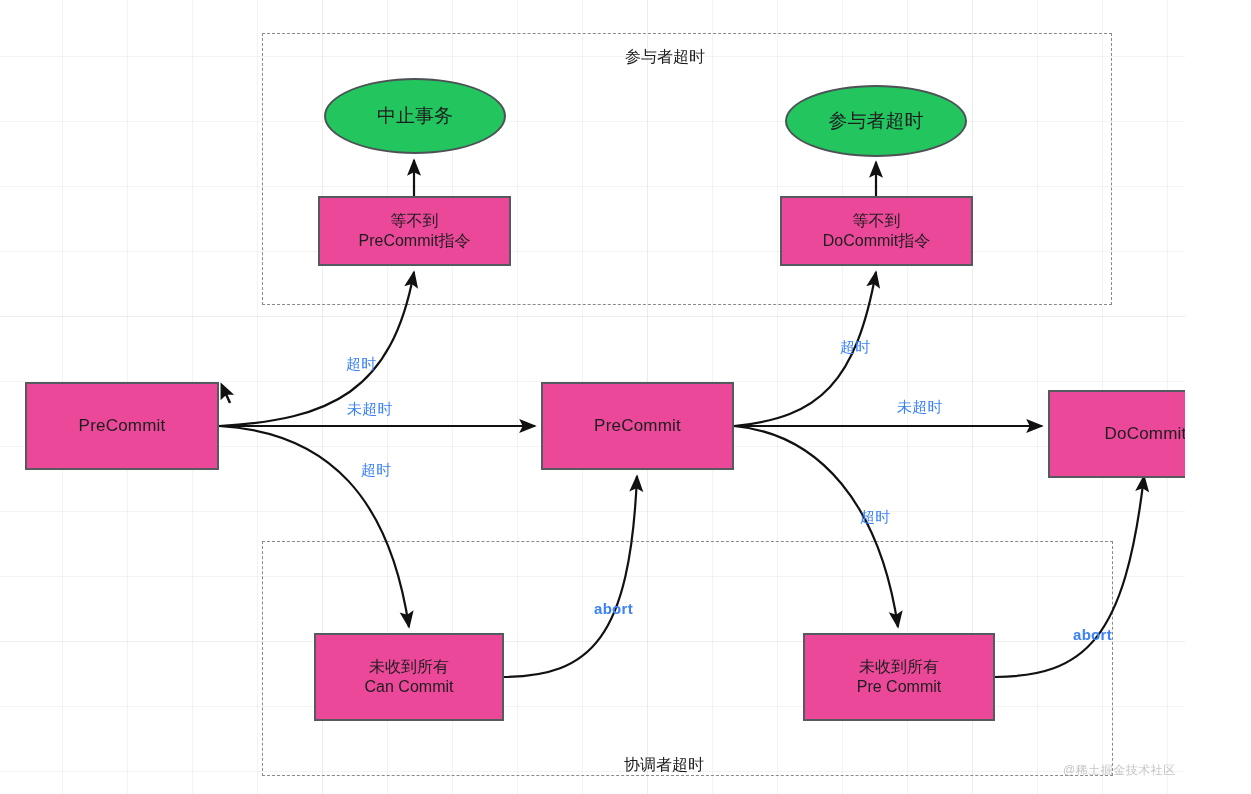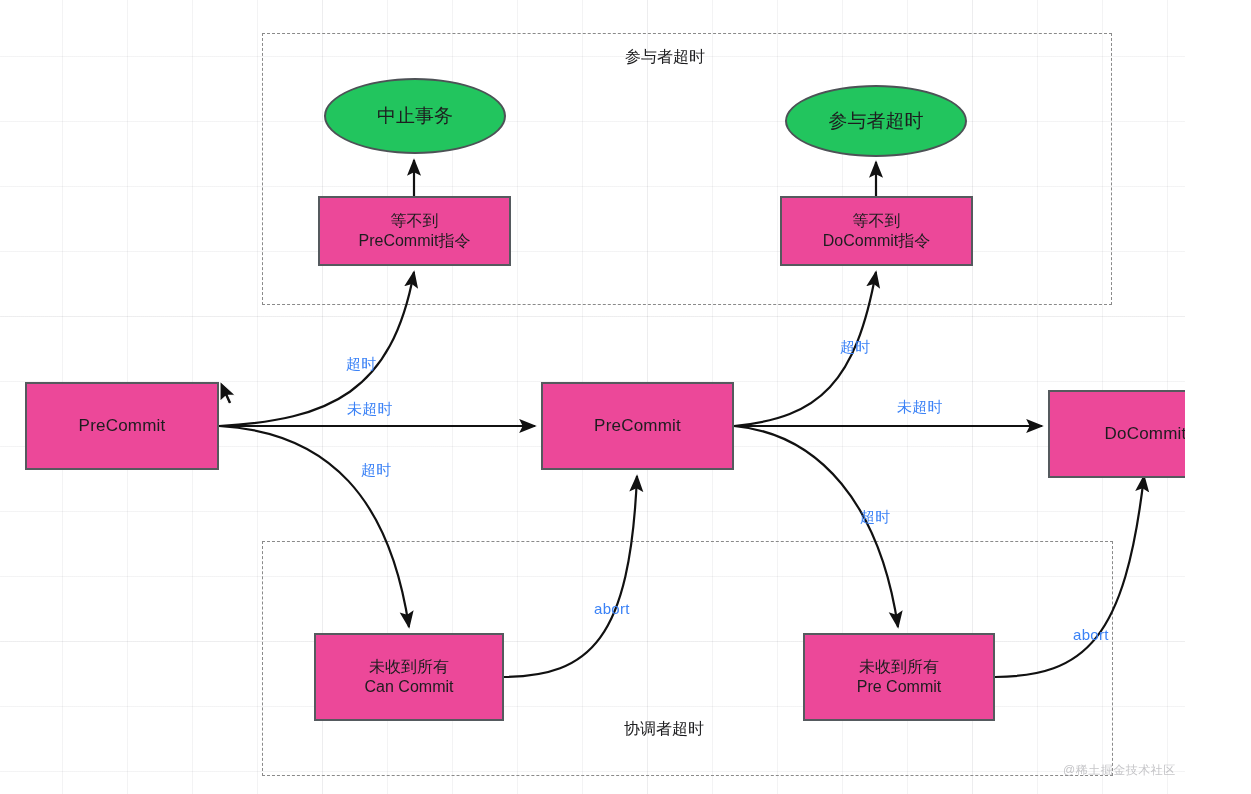--- a/index.html
+++ b/index.html
@@ -93,20 +93,21 @@
   .edge-label {
     position: absolute;
     font-size: 15px;
     color: #3b82f6;
     background: transparent;
     white-space: nowrap;
     letter-spacing: 0.3px;
   }
   .edge-label.latin {
     font-size: 15px;
+    font-weight: bold;
   }
   .watermark {
     position: absolute;
     font-size: 12px;
     color: rgba(150,150,155,0.55);
     white-space: nowrap;
     letter-spacing: 0.5px;
   }
   #cursor { position: absolute; pointer-events: none; }
 </style>
@@ -115,21 +116,21 @@
 
 <div id="canvas">
 
   <div id="grid"></div>
   <div id="grid2"></div>
 
   <div class="group-box" style="left:262px;top:33px;width:850px;height:272px;"></div>
   <div class="group-label" style="left:625px;top:47px;">参与者超时</div>
 
   <div class="group-box" style="left:262px;top:541px;width:851px;height:235px;"></div>
-  <div class="group-label" style="left:624px;top:719px;">协调者超时</div>
+  <div class="group-label" style="left:624px;top:755px;">协调者超时</div>
 
   <svg class="layer" viewBox="0 0 1251 794" xmlns="http://www.w3.org/2000/svg">
     <defs>
       <marker id="arrowhead" markerWidth="9" markerHeight="9" refX="7.2" refY="3.2" orient="auto" markerUnits="strokeWidth">
         <path d="M0,0 L8,3.2 L0,6.4 L1.6,3.2 Z" fill="#111111"></path>
       </marker>
       <marker id="arrowheadThin" markerWidth="10" markerHeight="10" refX="8" refY="3.4" orient="auto" markerUnits="strokeWidth">
         <path d="M0,0 L9,3.4 L0,6.8 L1.8,3.4 Z" fill="#111111"></path>
       </marker>
     </defs>

